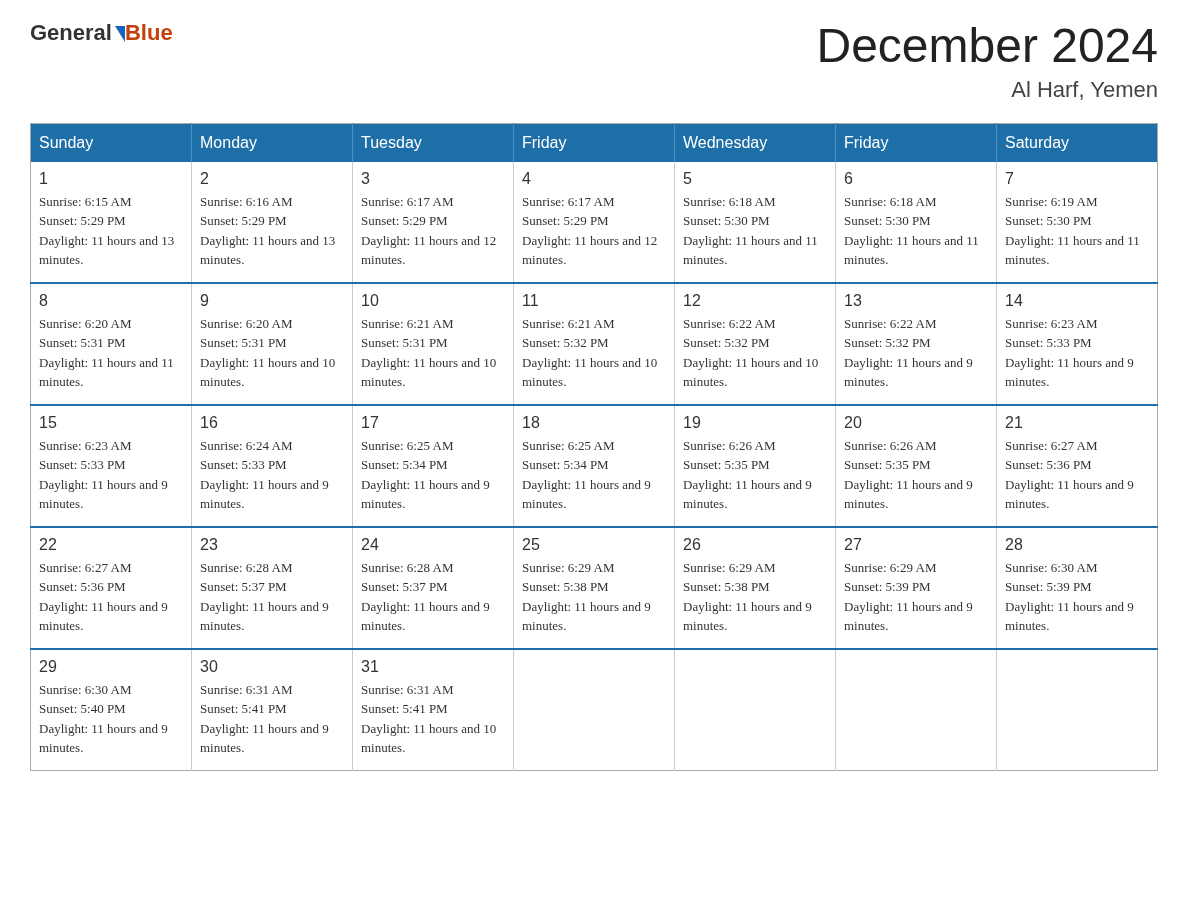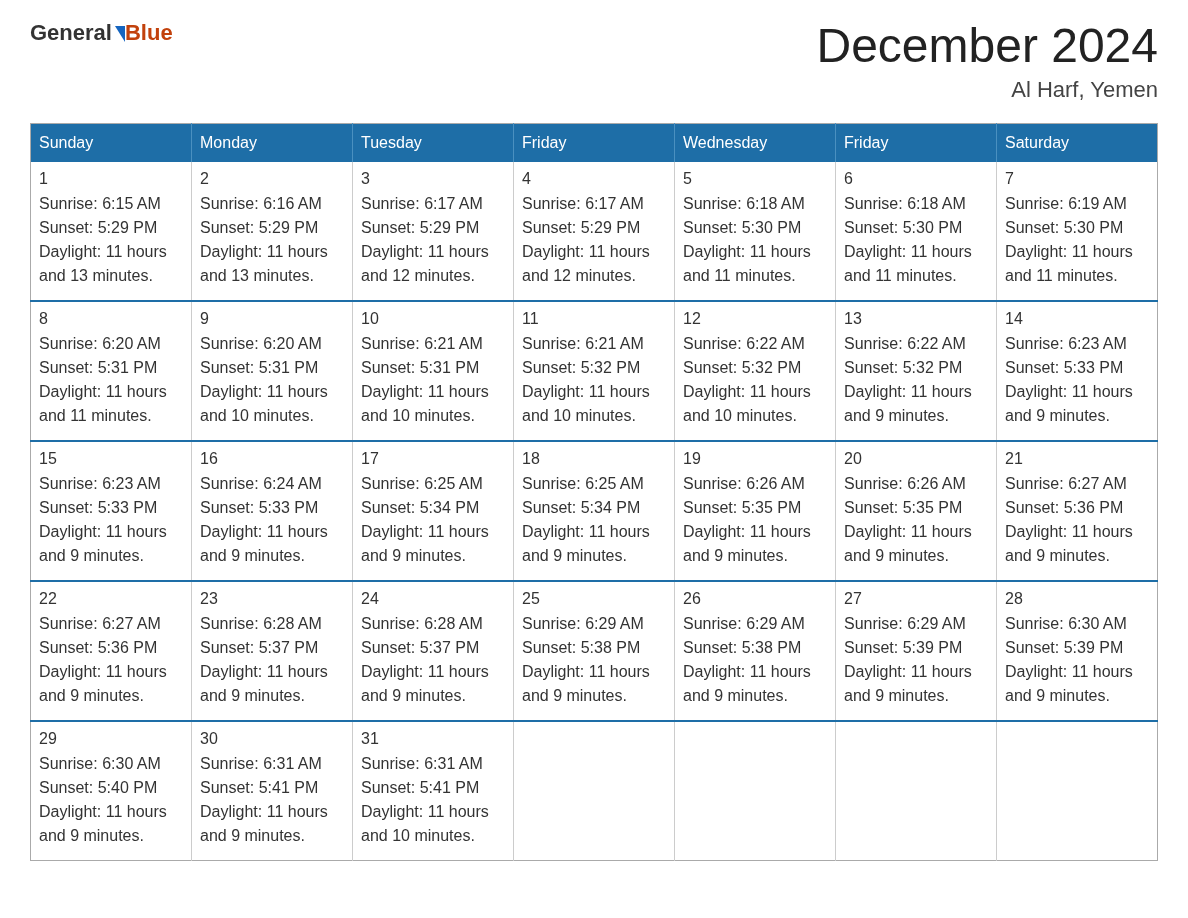--- a/index.html
+++ b/index.html
@@ -74,23 +74,24 @@
     .calendar tr:last-child td {
       border-bottom: none;
     }
     .day-number {
       font-size: 16px;
       font-weight: normal;
       margin-bottom: 4px;
       display: block;
     }
     .day-info {
-      font-size: 16px;
+      font-size: 13px;
       line-height: 1.5;
       color: #333;
+      font-family: Liberation Serif, serif;
     }
     .empty-cell {
       background: #fff;
     }
     .logo-wrapper {
       display: flex;
       flex-direction: row;
       align-items: flex-start;
     }
     .logo-line1 {

